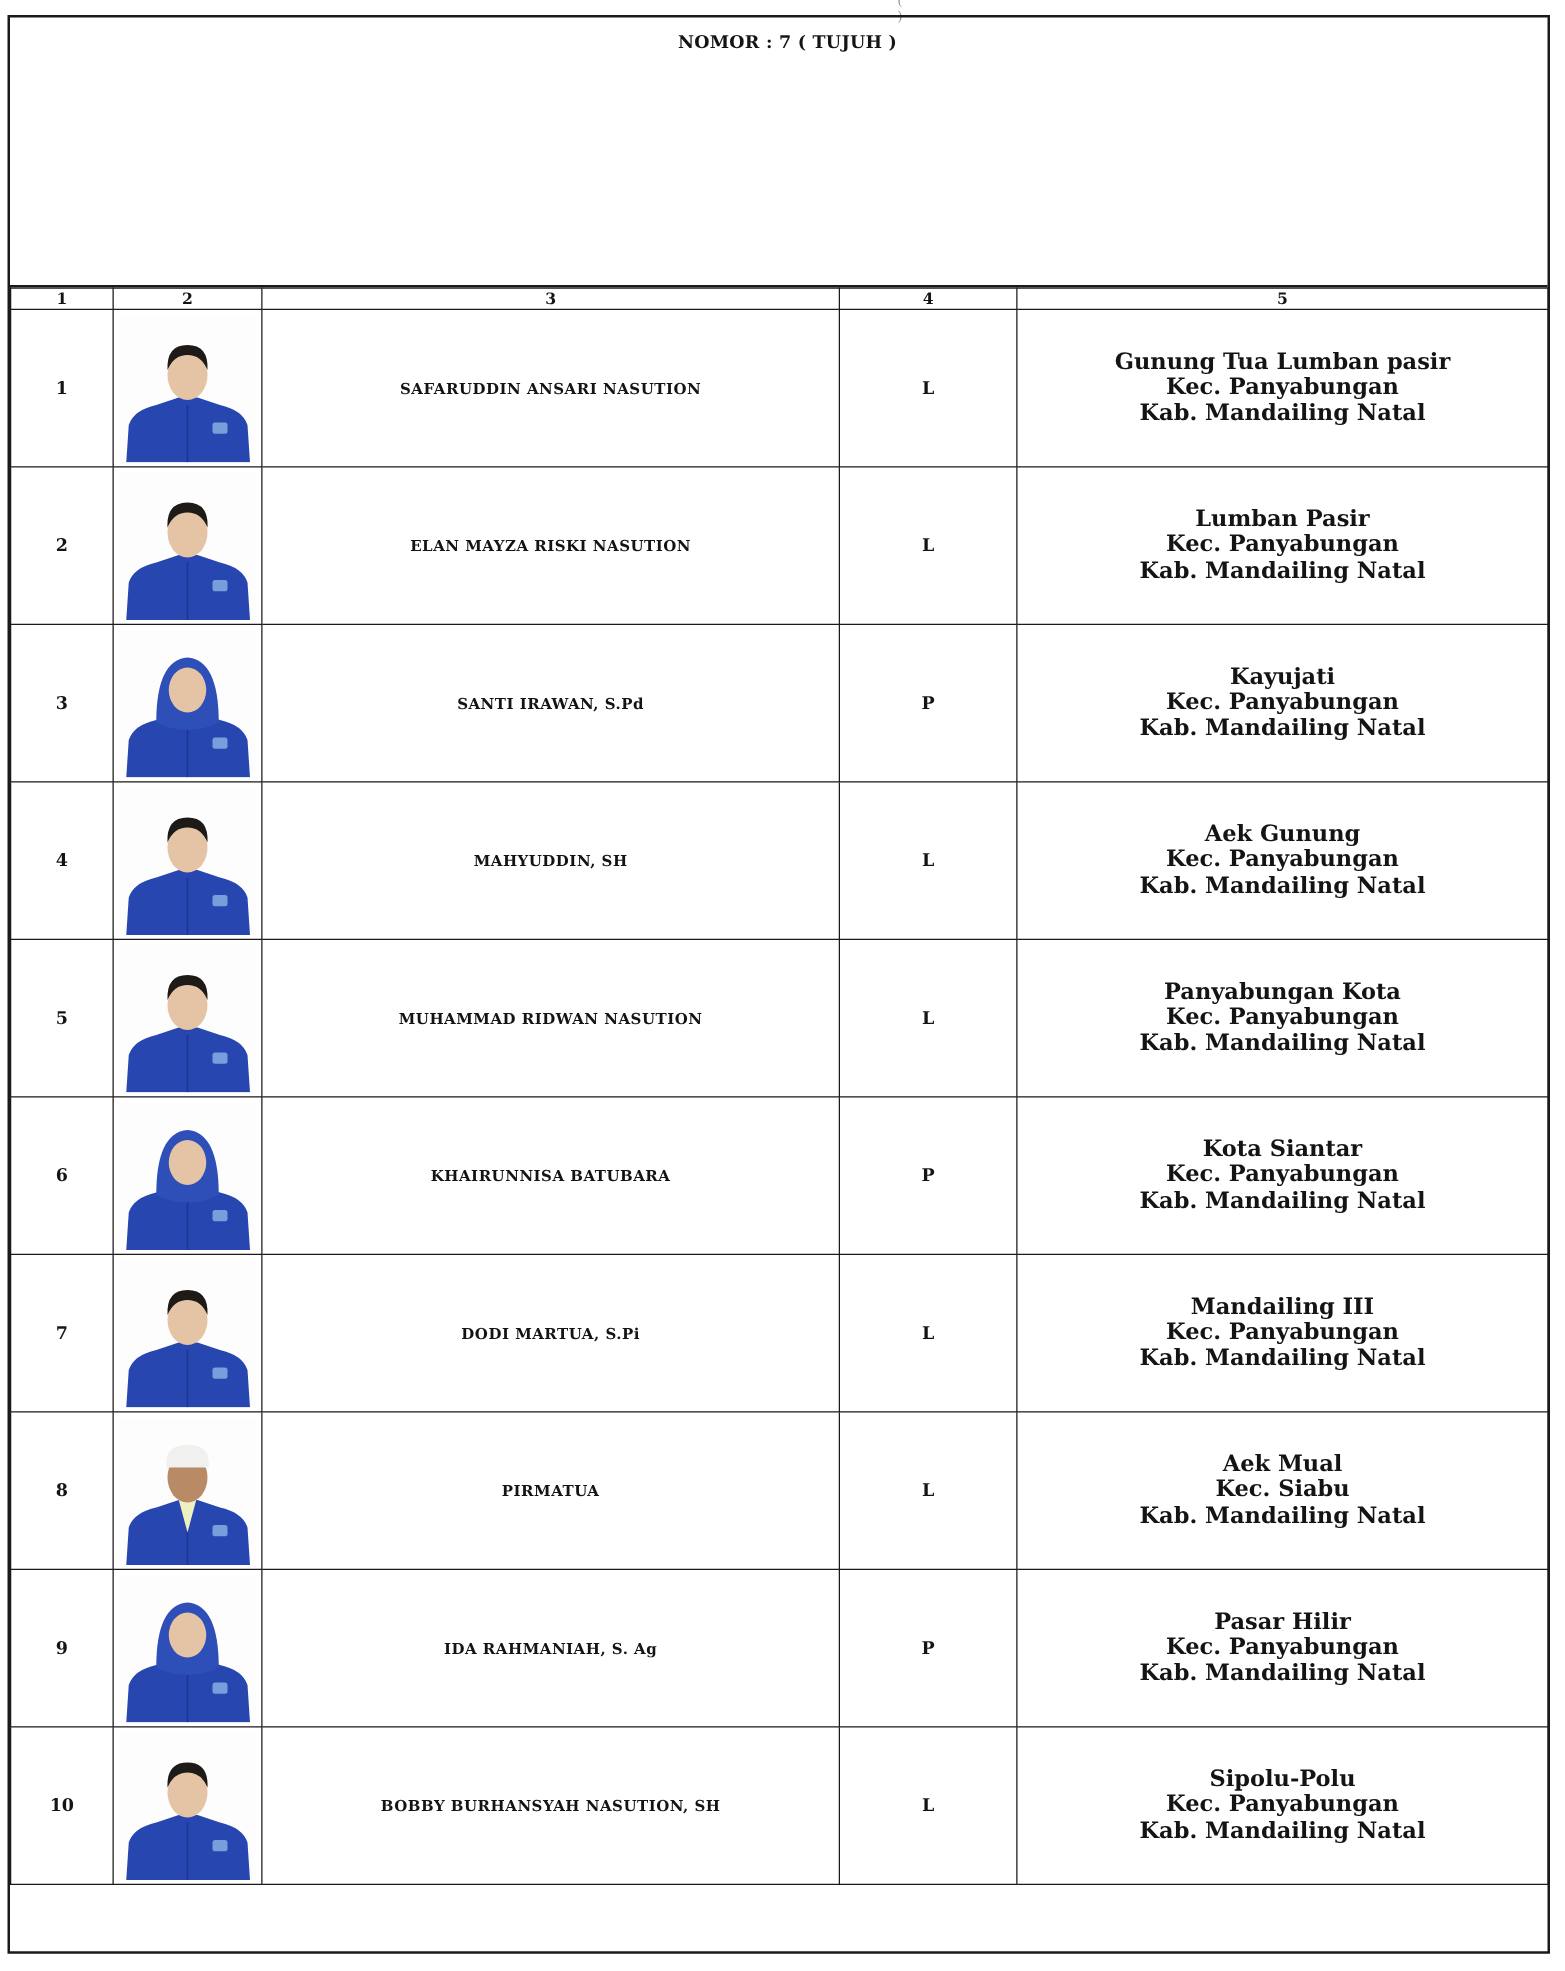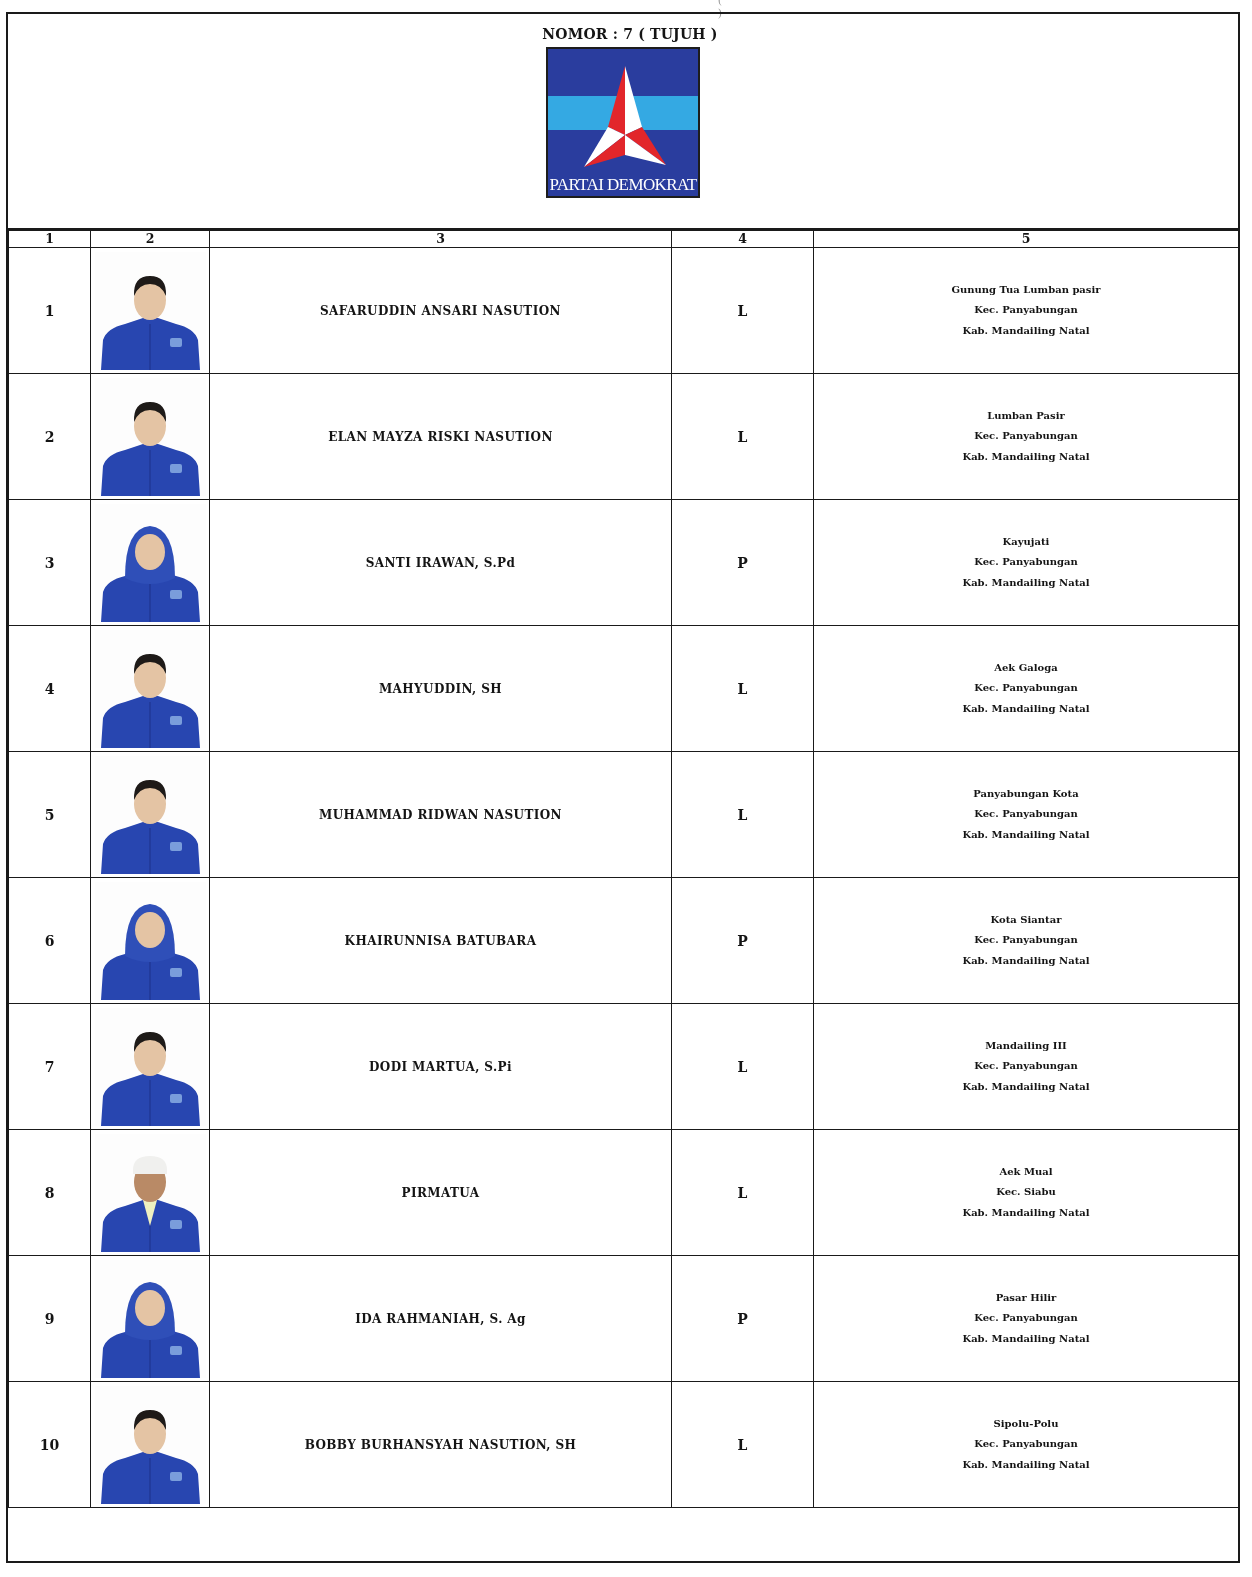--- a/index.html
+++ b/index.html
@@ -38,51 +38,37 @@
     border: 1.5px solid #1a1a1a; text-align: center; vertical-align: middle;
     padding: 0; font-weight: bold;
   }
   table.cand th { font-size: 13.5px; line-height: 21px; }
   table.cand tr.head-row th { height: 41px; }
   table.cand tr.index-row th { height: 16px; font-size: 12.5px; line-height: 16px; }
   table.cand tr.data-row td { height: 125px; }
   td.num { font-size: 14px; }
   td.name { font-size: 12px; letter-spacing: 0.4px; }
   td.sex { font-size: 14px; }
-  td.addr { font-size: 10px; line-height: 20.5px; }
+  td.addr { font-size: 18px; line-height: 20.5px; }
   td.photo { position: relative; }
   .photo-box {
     width: 111px; height: 118px; margin: 0 auto; position: relative; overflow: hidden;
     background: #fdfdfd;
   }
   .photo-box svg { display: block; }
 </style>
 </head>
 <body>
 
 <div class="top-stub">( )</div>
 
 <div class="sheet">
 
   <div class="party-header">
     <div class="party-line first">NOMOR : 7 ( TUJUH )</div>
-    <div class="logo">
-      <svg width="150" height="147" viewBox="0 0 150 147">
-        <rect x="0" y="0" width="150" height="147" fill="#2a3d9e"></rect>
-        <rect x="0" y="47" width="150" height="34" fill="#34a9e3"></rect>
-
-        <polygon points="77,17 60,78 77,86" fill="#e2262b"></polygon>
-        <polygon points="77,17 94,78 77,86" fill="#ffffff"></polygon>
-        <polygon points="60,78 36,118 77,86" fill="#ffffff"></polygon>
-        <polygon points="94,78 77,86 118,116" fill="#e2262b"></polygon>
-        <polygon points="36,118 77,86 77,106" fill="#e2262b"></polygon>
-        <polygon points="77,86 77,106 118,116" fill="#ffffff"></polygon>
-        <text x="75" y="141" text-anchor="middle" font-family="Liberation Serif, serif" font-size="17" fill="#ffffff" letter-spacing="-0.6">PARTAI DEMOKRAT</text>
-      </svg>
-    </div>
   </div>
 
   <table class="cand">
     <colgroup>
       <col style="width:82px">
       <col style="width:119px">
       <col style="width:462px">
       <col style="width:142px">
       <col style="width:425px">
     </colgroup>
@@ -179,21 +165,21 @@
       <path d="M55,72 L55,118" stroke="#1f3490" stroke-width="1.2"></path>
       <rect x="75" y="86" width="12" height="9" rx="2" fill="#8fb3e6" opacity="0.8"></rect>
                 <ellipse cx="55" cy="48" rx="16" ry="20" fill="#e4c4a4"></ellipse>
               <path d="M39,44 Q38,24 55,24 Q72,24 71,44 Q66,32 55,32 Q44,32 39,44 Z" fill="#1e1a18"></path>
     </svg>
             </div>
     </td>
     <td class="name">MAHYUDDIN, SH</td>
     <td class="sex">L</td>
     <td class="addr">
-            <div>Aek Galoga</div>
+            <div>Aek Gunung</div>
             <div>Kec. Panyabungan</div>
             <div>Kab. Mandailing Natal</div>
           </td>
   </tr>
 
   <tr class="data-row">
     <td class="num">5</td>
     <td class="photo">
       <div class="photo-box">
               <svg width="111" height="118" viewBox="0 0 111 118">

